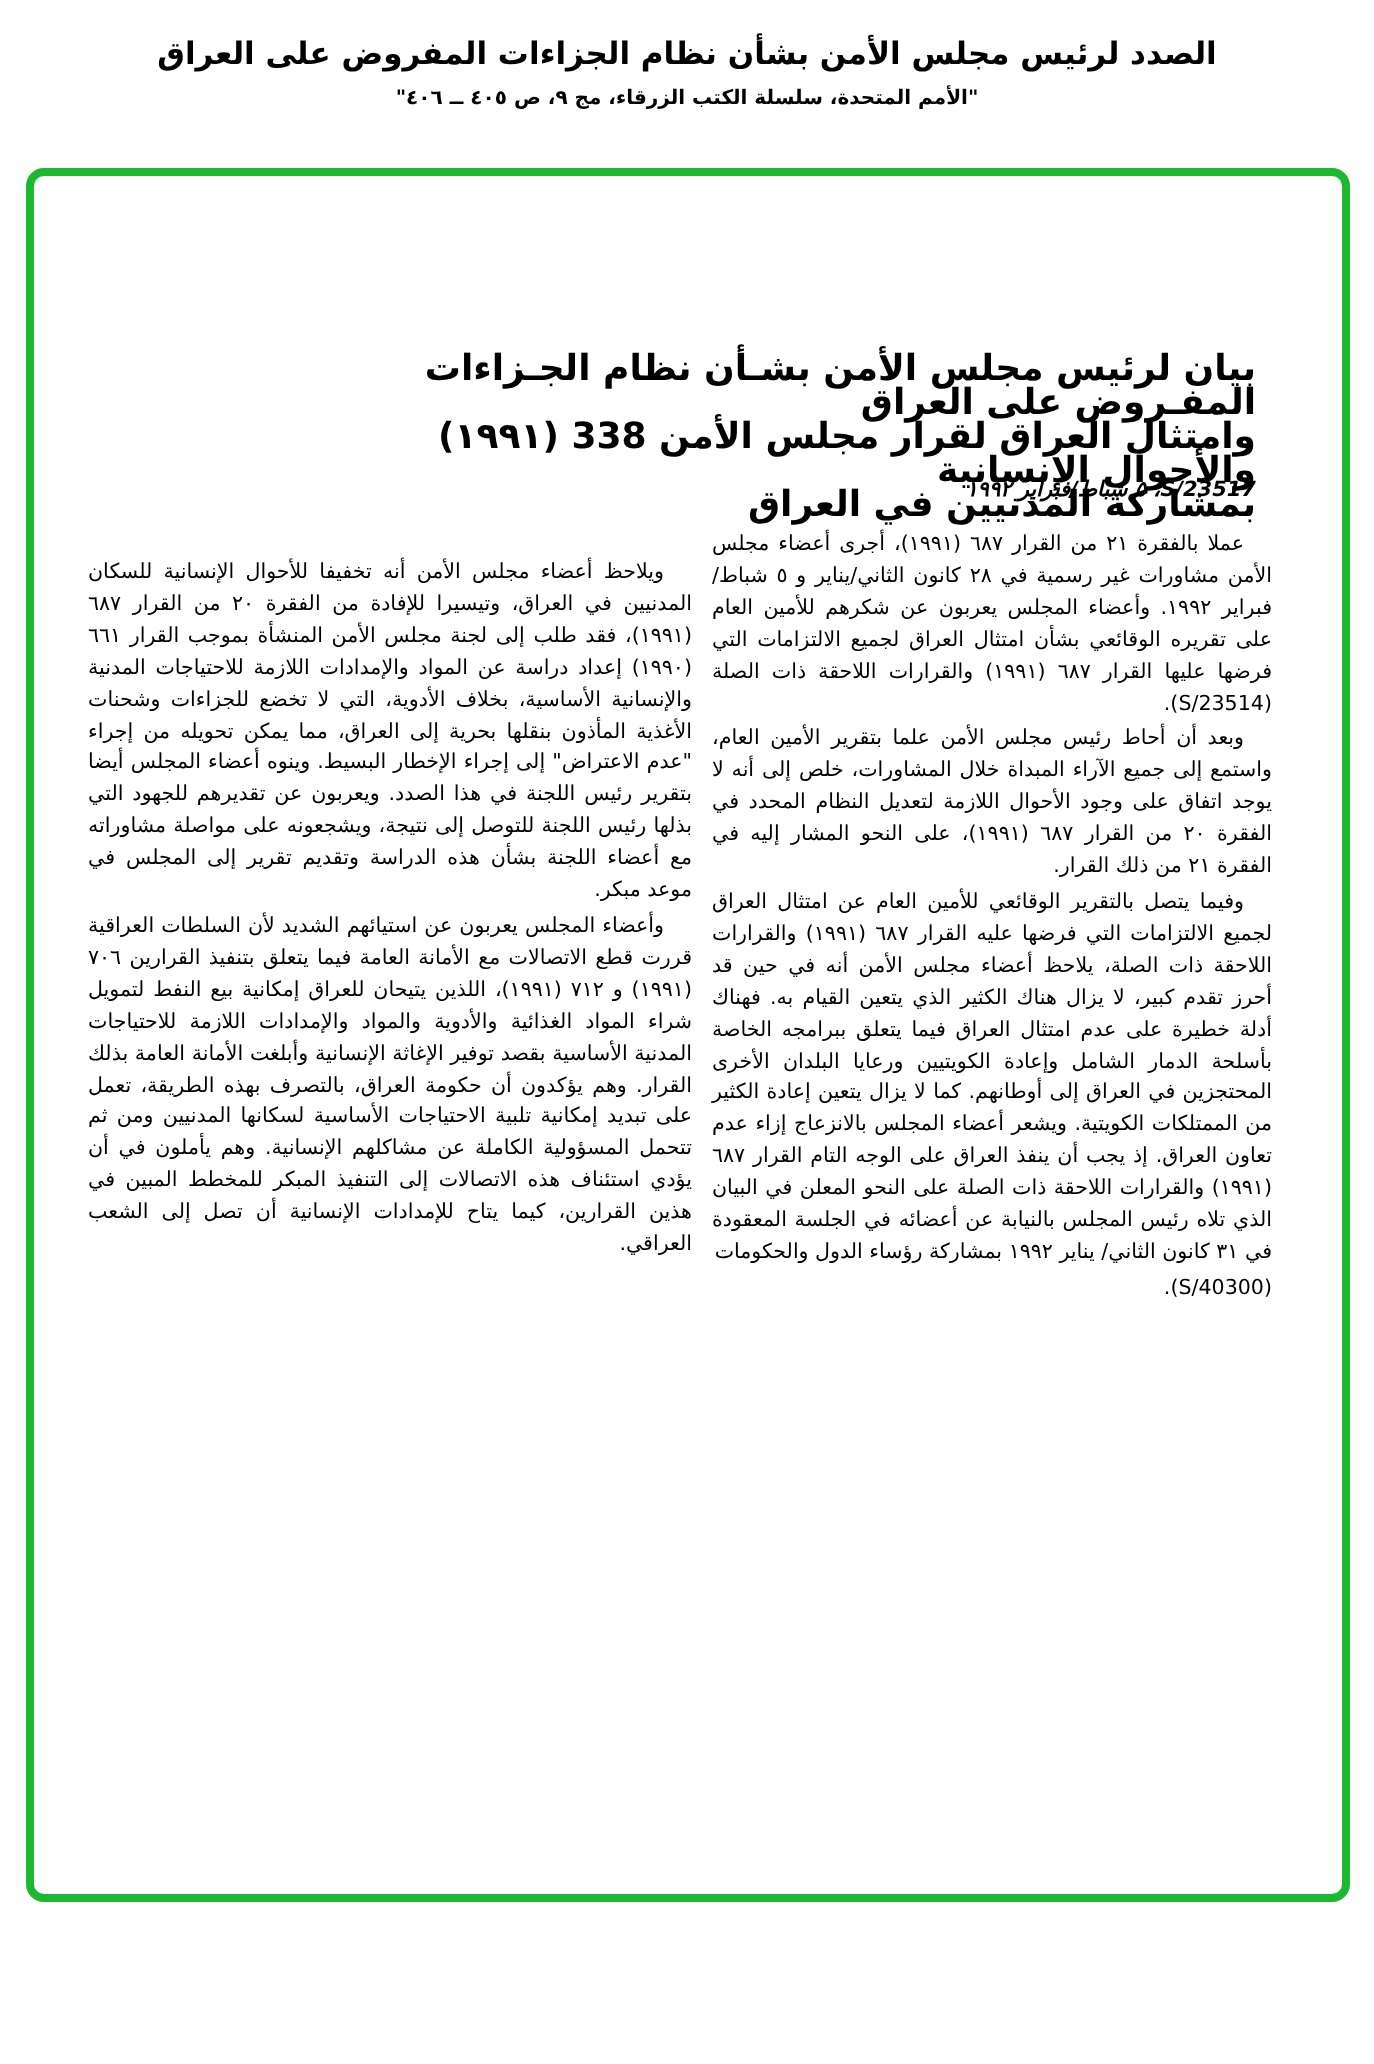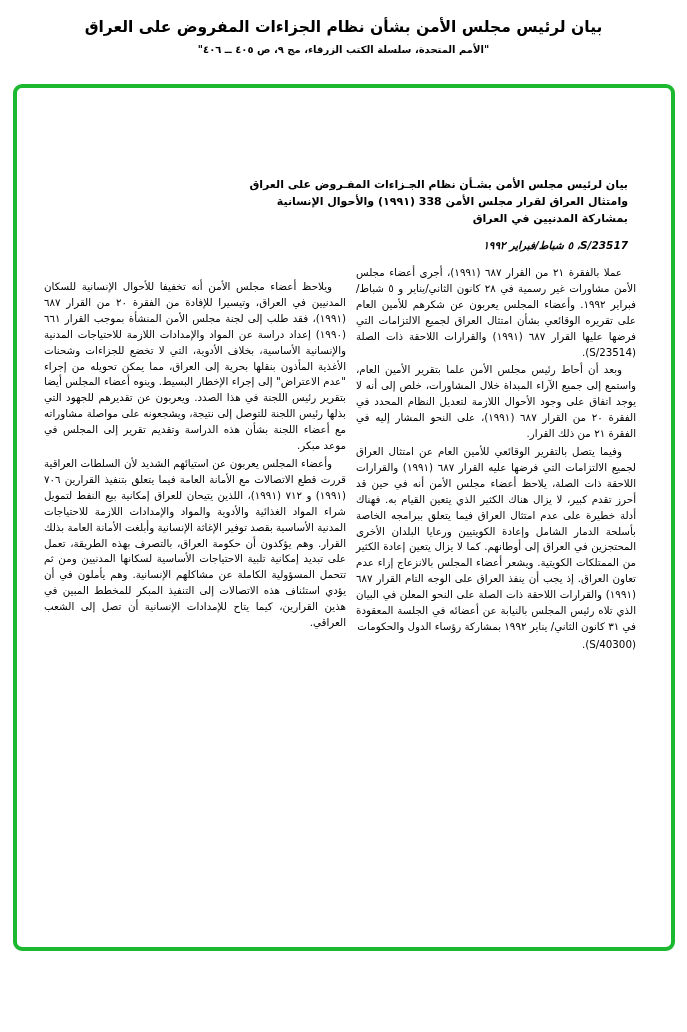--- a/index.html
+++ b/index.html
@@ -5,33 +5,33 @@
   html, body { margin:0; padding:0; background:#ffffff; }
   body { width:687px; height:1032px; position:relative; overflow:hidden;
          font-family:"DejaVu Sans", sans-serif; color:#000; }
   .top-title { position:absolute; top:18px; left:0; width:687px; text-align:center;
                direction:rtl; font-weight:bold; font-size:15.5px; }
   .top-source { position:absolute; top:44px; left:0; width:687px; text-align:center;
                 direction:rtl; font-size:10px; font-weight:bold; }
   .frame { position:absolute; left:13px; top:84px; width:654px; height:859px;
            border:4px solid #1bb830; border-radius:9px; }
   .doc-heading { position:absolute; top:176px; left:150px; width:478px; direction:rtl;
-                 text-align:right; font-weight:bold; font-size:11px; line-height:17px; }
+                 text-align:right; font-weight:bold; font-size:18px; line-height:17px; }
   .doc-ref { position:absolute; top:239px; left:360px; width:268px; direction:rtl; text-align:right;
              font-size:10.5px; font-weight:bold;font-style:italic; }
   .col { position:absolute; direction:rtl; text-align:justify; font-size:10.3px; line-height:15.9px; }
   .col p { margin:0 0 2px 0; text-indent:14px; }
   .col-right { top:265px; left:356px; width:280px; }
   .col-left { top:279px; left:44px; width:302px; }
   .end-ref { display:block; text-align:right; direction:ltr; }
 </style>
 </head>
 <body>
 
-<div class="top-title">بيان لرئيس مجلس الأمن بشأن نظام الجزاءات المفروض على العراق</div>
+<div class="top-title">الصدد لرئيس مجلس الأمن بشأن نظام الجزاءات المفروض على العراق</div>
 <div class="top-source">"الأمم المتحدة، سلسلة الكتب الزرقاء، مج ٩، ص ٤٠٥ ــ ٤٠٦"</div>
 
 <div class="frame" style="border-color: rgb(27, 184, 48);"></div>
 
 <div class="doc-heading">
   <div>بيان لرئيس مجلس الأمن بشـأن نظام الجـزاءات المفـروض على العراق</div>
   <div>وامتثال العراق لقرار مجلس الأمن 338 (١٩٩١) والأحوال الإنسانية</div>
   <div>بمشاركة المدنيين في العراق</div>
 </div>
 

